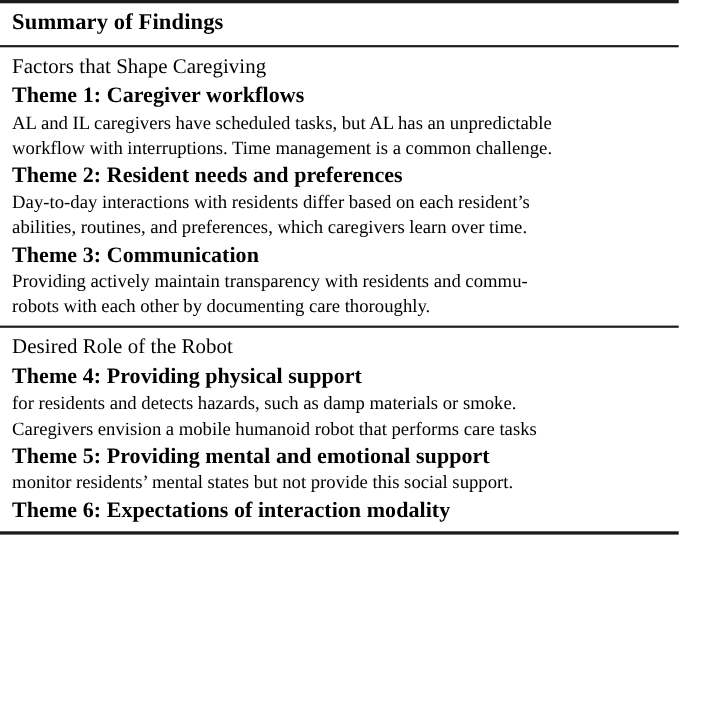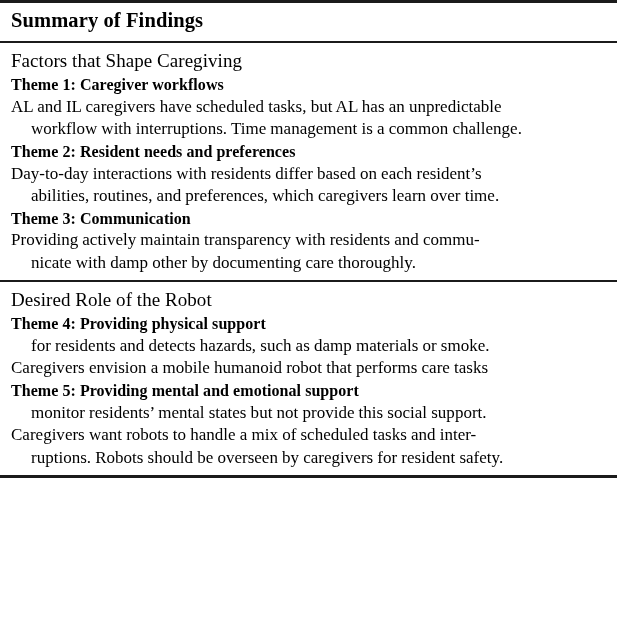--- a/index.html
+++ b/index.html
@@ -50,39 +50,38 @@
     font-size: 19px;
     line-height: 1.35;
     padding-bottom: 1px;
     letter-spacing: 0.05px;
   }
   .theme {
     margin: 0;
   }
   .theme-heading {
     font-weight: bold;
-    font-size: 16px;
+    font-size: 20px;
     line-height: 1.34;
     letter-spacing: 0.05px;
   }
   .theme-body {
     font-size: 17px;
     line-height: 1.335;
     text-align: justify;
     text-justify: inter-word;
     letter-spacing: 0.01px;
     word-spacing: -0.1px;
   }
   .theme-body .ln {
     display: block;
     white-space: nowrap;
   }
   .theme-body .ln.last {
     white-space: nowrap;
-    margin-left: 20px;
   }
 </style>
 </head>
 <body>
 
 <div class="table">
 
   <div class="rule-top"></div>
 
   <div class="title-row">
@@ -107,21 +106,21 @@
       <div class="theme-body">
         <span class="ln">Day-to-day interactions with residents differ based on each resident’s</span>
         <span class="ln last">abilities, routines, and preferences, which caregivers learn over time.</span>
       </div>
     </div>
 
     <div class="theme">
       <div class="theme-heading">Theme 3: Communication</div>
       <div class="theme-body">
         <span class="ln">Providing actively maintain transparency with residents and commu-</span>
-        <span class="ln last">nicate with damp other by documenting care thoroughly.</span>
+        <span class="ln last">robots with each other by documenting care thoroughly.</span>
       </div>
     </div>
   </div>
 
   <div class="rule-mid"></div>
 
   <div class="section">
     <div class="section-label">Desired Role of the Robot</div>
 
     <div class="theme">
@@ -133,22 +132,19 @@
     </div>
 
     <div class="theme">
       <div class="theme-heading">Theme 5: Providing mental and emotional support</div>
       <div class="theme-body">
         <span class="ln last">monitor residents’ mental states but not provide this social support.</span>
       </div>
     </div>
 
     <div class="theme">
-      <div class="theme-body">
-        <span class="ln">Caregivers want robots to handle a mix of scheduled tasks and inter-</span>
-        <span class="ln last">ruptions. Robots should be overseen by caregivers for resident safety.</span>
-      </div>
+      <div class="theme-heading">Theme 6: Expectations of interaction modality</div>
     </div>
   </div>
 
   <div class="rule-bottom"></div>
 
 </div>
 
 </body></html>

